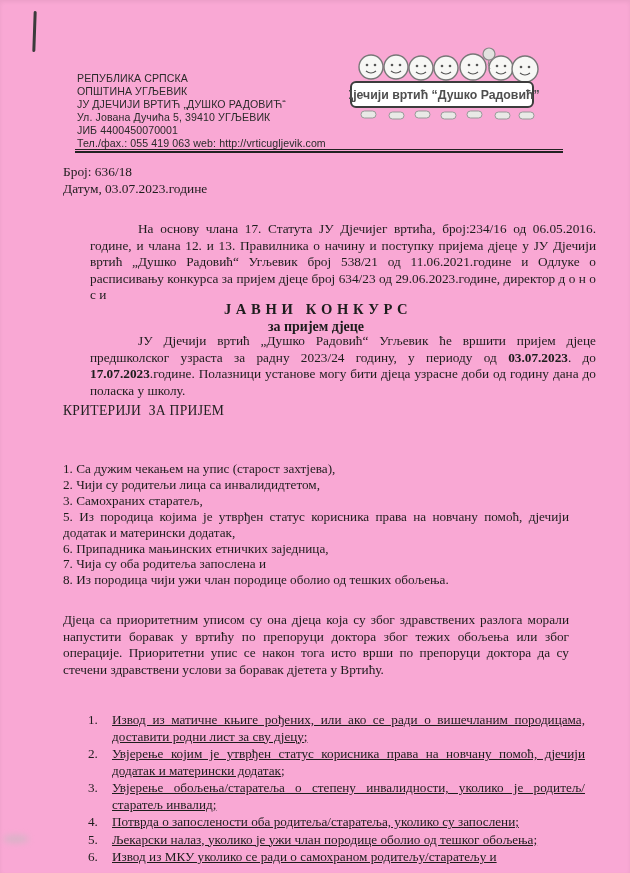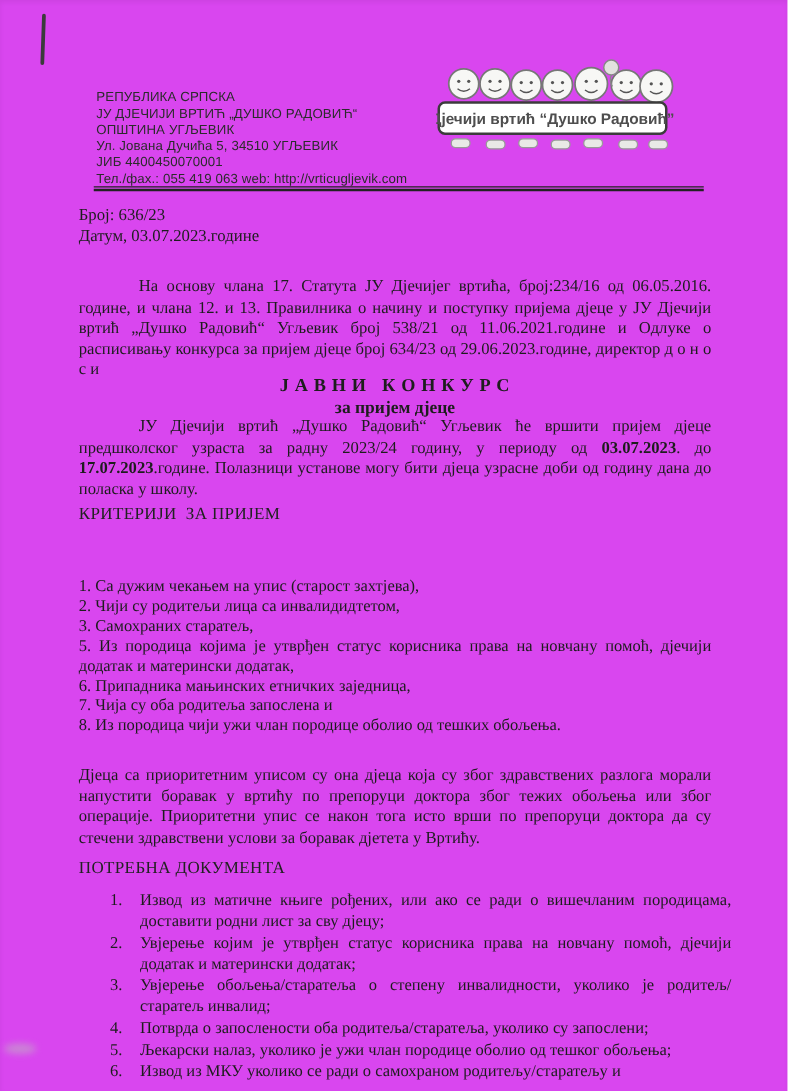--- a/index.html
+++ b/index.html
@@ -1,21 +1,21 @@
 <!DOCTYPE html>
 <html><head>
 <meta charset="utf-8">
 <style>
   * { box-sizing: border-box; margin: 0; padding: 0; }
   html,body { background:#ffffff; }
   .page {
     position: relative;
     width: 630px;
     height: 873px;
-    background: #d946ef;
+    background: #f9a8d4;
     font-family: "Liberation Serif", "DejaVu Serif", serif;
     color: #1d1d1d;
     overflow: hidden;
     box-shadow: inset 0 2px 4px rgba(0,0,0,0.06);
   }
   .scan-mark {
     position: absolute; left: 33px; top: 11px;
     width: 3px; height: 41px; background: #3b3b3b;
     transform: rotate(2deg); border-radius: 2px;
   }
@@ -37,21 +37,21 @@
   }
   .refblock {
     position: absolute; top: 164px; left: 63px;
     font-size: 13.4px; line-height: 16.5px;
   }
   .para {
     position: absolute; left: 63px; width: 506px;
     font-size: 13.3px; line-height: 16.6px;
     text-align: justify;
   }
-  .indent { text-indent: 48px; }
+  .indent { text-indent: 48px; margin-left: 27px; }
   .intro { top: 221px; }
   .titleblock {
     position: absolute; top: 301px; left: 63px; width: 506px;
     text-align: center; font-weight: bold;
   }
   .doc-title { font-size: 14.6px; white-space: pre; letter-spacing: 0.5px; }
   .doc-subtitle { font-size: 14px; margin-top: 1px; }
   .announce { top: 333px; }
   .announce b { font-weight: bold; }
   .sect-heading {
@@ -61,35 +61,35 @@
   }
   .crit-heading { top: 403px; }
   .crit-lead { position: absolute; top: 435px; left: 63px; font-size: 13.4px; }
   .crit-list { position: absolute; top: 461px; left: 63px; width: 506px; }
   .crit-item { font-size: 13.2px; line-height: 15.9px; text-align: justify; }
   .note { top: 612px; }
   .docs-heading { top: 686px; }
   .docs-list { position: absolute; top: 712px; left: 88px; width: 497px; }
   .docs-item { display: flex; font-size: 13.2px; line-height: 16.5px; margin-bottom: 1px; }
   .docs-num { flex: none; width: 24px; }
-  .docs-text { flex: 1; text-align: justify; }
+  .docs-text { flex: 1; text-align: justify; text-decoration: underline; }
 </style>
 </head>
 <body>
 
 <div class="page">
 
   <div class="scan-mark"></div>
   <div class="scan-smudge"></div>
 
   <div class="letterhead">
     <div>РЕПУБЛИКА СРПСКА</div>
+    <div>ОПШТИНА УГЉЕВИК</div>
     <div>ЈУ ДЈЕЧИЈИ ВРТИЋ „ДУШКО РАДОВИЋ“</div>
-    <div>ОПШТИНА УГЉЕВИК</div>
-    <div>Ул. Јована Дучића 5, 34510 УГЉЕВИК</div>
+    <div>Ул. Јована Дучића 5, 39410 УГЉЕВИК</div>
     <div>ЈИБ 4400450070001</div>
     <div>Тел./фах.: 055 419 063 web: http://vrticugljevik.com</div>
   </div>
 
   <div class="logo-wrap">
     <svg width="196" height="86" viewBox="0 0 196 86">
       <g stroke="#777" stroke-width="1.4" fill="#f7f7f5">
         <circle cx="22" cy="21" r="12"></circle>
           <circle cx="47" cy="21" r="12"></circle>
         <circle cx="72" cy="22" r="12"></circle>
@@ -137,21 +137,21 @@
         <rect x="118" y="65" width="15" height="7" rx="3.5"></rect>
           <rect x="146" y="66" width="15" height="7" rx="3.5"></rect>
         <rect x="170" y="66" width="15" height="7" rx="3.5"></rect>
       </g>
     </svg>
   </div>
 
   <div class="rule"></div>
 
   <div class="refblock">
-    <div>Број: 636/23</div>
+    <div>Број: 636/18</div>
     <div>Датум, 03.07.2023.године</div>
   </div>
 
   <div class="para intro indent">На основу члана 17. Статута ЈУ Дјечијег вртића, број:234/16 од 06.05.2016. године, и члана 12. и 13. Правилника о начину и поступку пријема дјеце у ЈУ Дјечији вртић „Душко Радовић“ Угљевик број 538/21 од 11.06.2021.године и Одлуке о расписивању конкурса за пријем дјеце број 634/23 од 29.06.2023.године, директор д о н о с и</div>
 
   <div class="titleblock">
     <div class="doc-title">Ј А В Н И   К О Н К У Р С</div>
     <div class="doc-subtitle">за пријем дјеце</div>
   </div>
 
@@ -164,21 +164,20 @@
     <div class="crit-item"><span>2.</span> <span>Чији су родитељи лица са инвалидидтетом,</span></div>
     <div class="crit-item"><span>3.</span> <span>Самохраних старатељ,</span></div>
     <div class="crit-item"><span>5.</span> <span>Из породица којима је утврђен статус корисника права на новчану помоћ, дјечији додатак и матерински додатак,</span></div>
     <div class="crit-item"><span>6.</span> <span>Припадника мањинских етничких заједница,</span></div>
     <div class="crit-item"><span>7.</span> <span>Чија су оба родитеља запослена и</span></div>
     <div class="crit-item"><span>8.</span> <span>Из породица чији ужи члан породице оболио од тешких обољења.</span></div>
   </div>
 
   <div class="para note">Дјеца са приоритетним уписом су она дјеца која су због здравствених разлога морали напустити боравак у вртићу по препоруци доктора због тежих обољења или због операције. Приоритетни упис се након тога исто врши по препоруци доктора да су стечени здравствени услови за боравак дјетета у Вртићу.</div>
 
-  <div class="sect-heading docs-heading">ПОТРЕБНА ДОКУМЕНТА</div>
 
   <div class="docs-list">
     <div class="docs-item">
         <span class="docs-num">1.</span>
         <span class="docs-text">Извод из матичне књиге рођених, или ако се ради о вишечланим породицама, доставити родни лист за сву дјецу;</span>
       </div>
     <div class="docs-item">
         <span class="docs-num">2.</span>
         <span class="docs-text">Увјерење којим је утврђен статус корисника права на новчану помоћ, дјечији додатак и матерински додатак;</span>
       </div>

